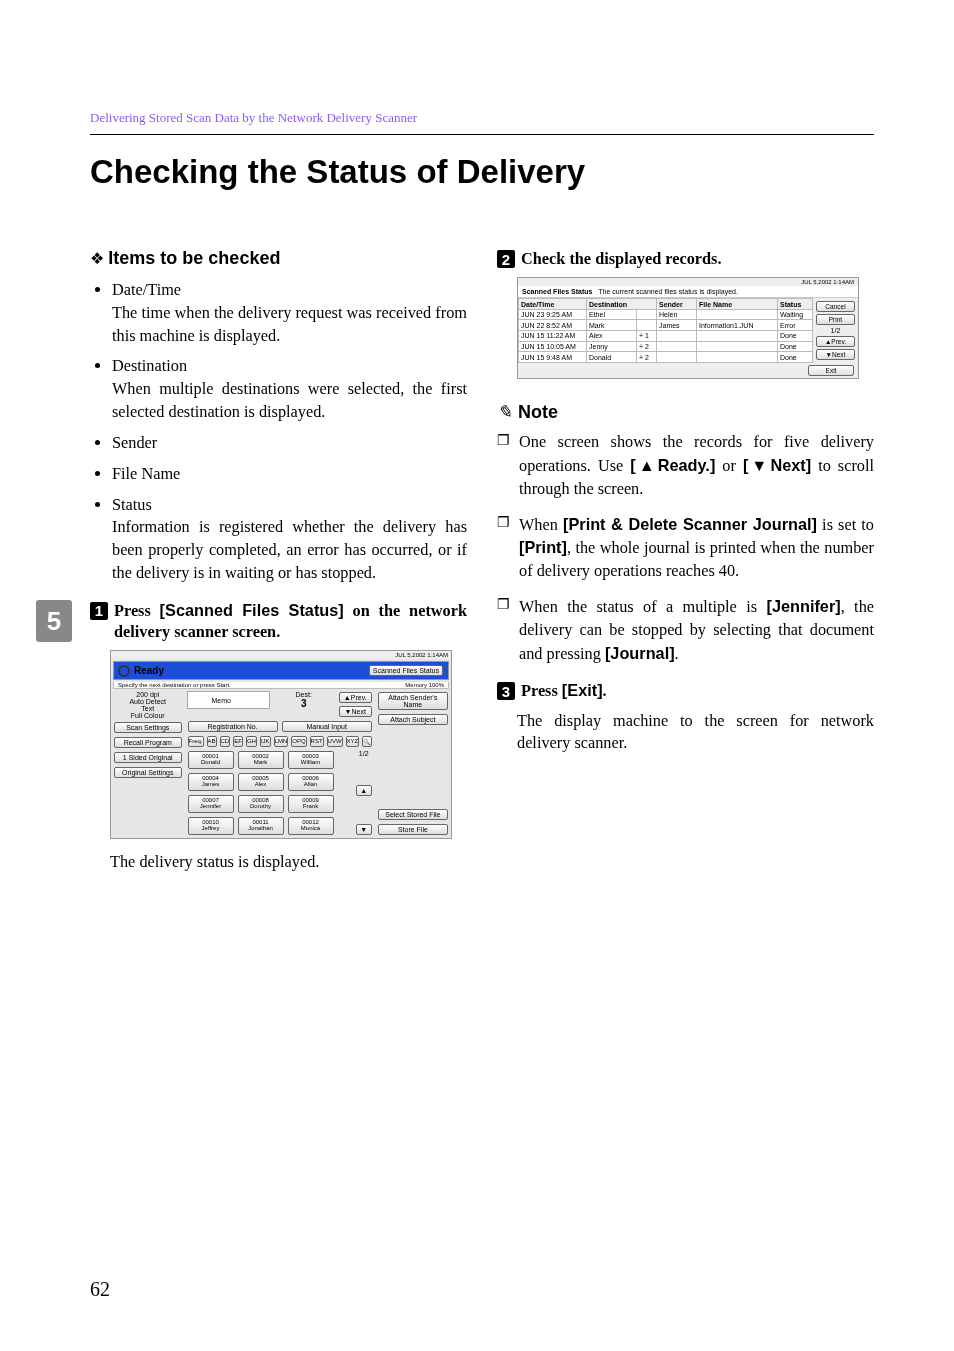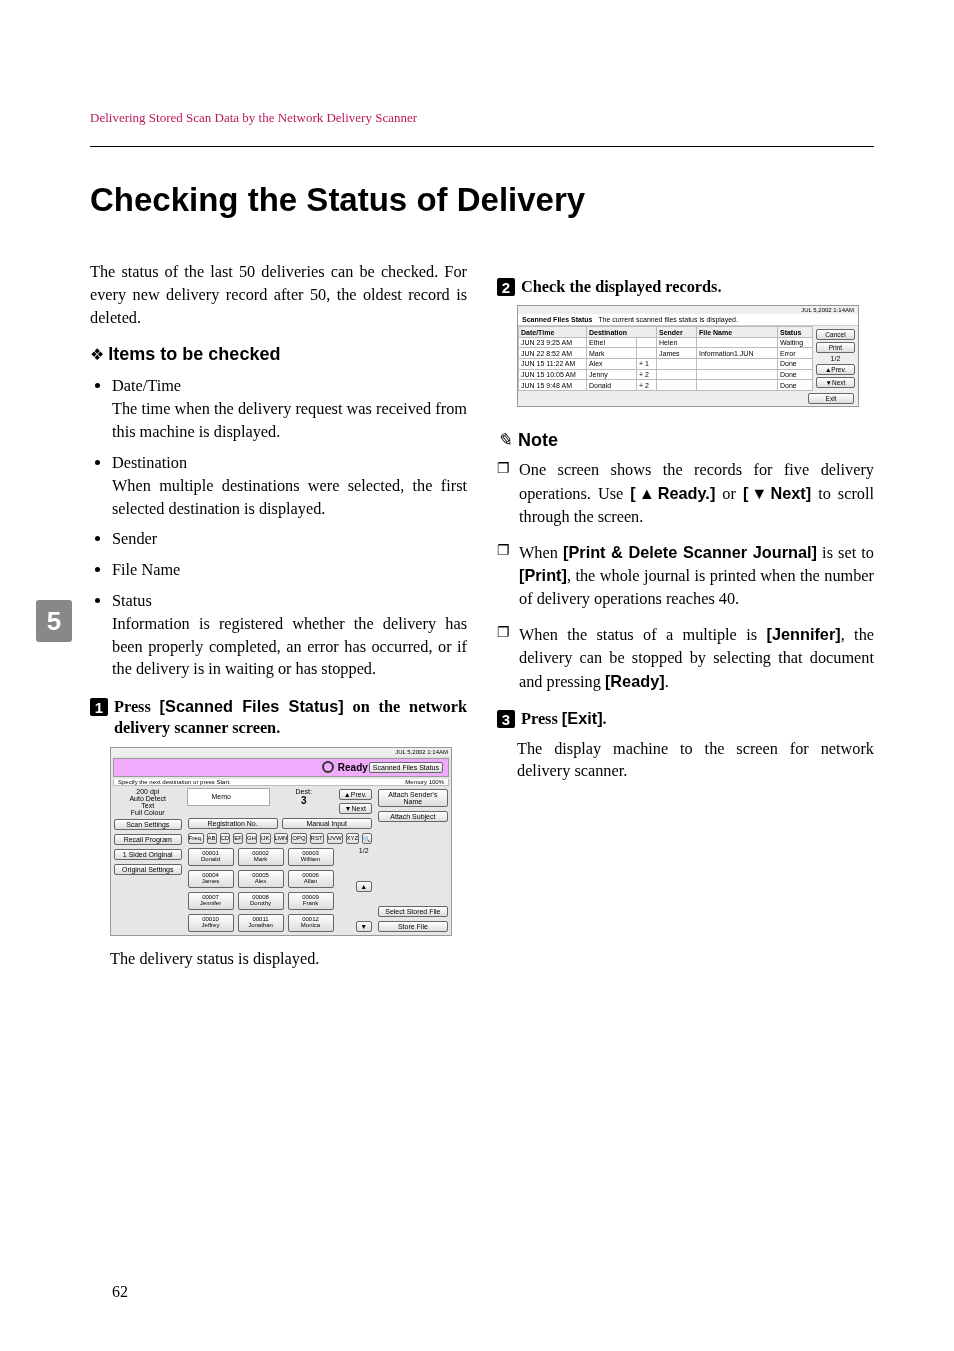--- a/index.html
+++ b/index.html
@@ -12,24 +12,24 @@
     height: 1351px;
     position: relative;
     box-sizing: border-box;
   }
   .page {
     padding: 110px 80px 50px 90px;
     box-sizing: border-box;
   }
   .header-line {
     border-bottom: 1px solid #000;
-    margin-bottom: 34px;
-    padding-bottom: 20px;
+    margin-bottom: 18px;
+    padding-bottom: 8px;
     font-size: 13px;
-    color: #be185d;
+    color: #8b5cf6;
   }
   .title {
     font-family: Arial, Helvetica, sans-serif;
     font-weight: bold;
     font-size: 33px;
     margin-bottom: 42px;
   }
   .columns {
     display: flex;
     gap: 30px;
@@ -115,26 +115,26 @@
     margin-bottom: 12px;
   }
   .screenshot-header {
     display: flex;
     justify-content: space-between;
     background: #eee;
     padding: 1px 3px;
     font-size: 6px;
   }
   .screenshot .ready {
-    background: #f0abfc;
+    background: #1d4ed8;
     margin: 2px;
     padding: 2px 4px;
     border: 1px solid #999;
     display: flex;
-    justify-content: flex-end;
+    justify-content: space-between;
   }
   .screenshot .ready-left {
     display: flex;
     gap: 4px;
     align-items: center;
   }
   .screenshot .circ {
     width: 8px;
     height: 8px;
     border: 2px solid #333;
@@ -263,37 +263,35 @@
     font-size: 26px;
     display: flex;
     align-items: center;
     justify-content: center;
     border-radius: 3px;
   }
   .pagenum {
     position: absolute;
     left: 90px;
     bottom: 50px;
-    font-size: 16px;
-    margin-left: 22px;
+    font-size: 20px;
   }
   .indent { padding-left: 20px; }
 </style>
 </head>
 <body>
 
 <div class="sidenum">5</div>
 
 <div class="page">
   <div class="header-line">Delivering Stored Scan Data by the Network Delivery Scanner</div>
   <div class="title">Checking the Status of Delivery</div>
 
   <div class="columns">
     <div class="col">
-      <div class="para">The status of the last 50 deliveries can be checked. For every new delivery record after 50, the oldest record is deleted.</div>
 
       <div class="subhead-row">
         <span class="diamond-icon">❖</span>
         <span class="subhead">Items to be checked</span>
       </div>
 
       <ul class="bullet-list">
         <li><span class="bullet-label">Date/Time</span><span>The time when the delivery request was received from this machine is displayed.</span></li>
         <li><span class="bullet-label">Destination</span><span>When multiple destinations were selected, the first selected destination is displayed.</span></li>
         <li>
@@ -494,21 +492,21 @@
       </div>
 
       <div class="note-row">
         <span class="pencil-icon">✎</span>
         <span class="note-label">Note</span>
       </div>
 
       <ul class="checklist">
         <li><span>One screen shows the records for five delivery operations. Use </span><span class="inline-sans">[▲Ready.]</span><span> or </span><span class="inline-sans">[▼Next]</span><span> to scroll through the screen.</span></li>
         <li><span>When </span><span class="inline-sans">[Print &amp; Delete Scanner Journal]</span><span> is set to </span><span class="inline-sans">[Print]</span><span>, the whole journal is printed when the number of delivery operations reaches 40.</span></li>
-        <li><span>When the status of a multiple is </span><span class="inline-sans">[Jennifer]</span><span>, the delivery can be stopped by selecting that document and pressing </span><span class="inline-sans">[Ready]</span><span>.</span></li>
+        <li><span>When the status of a multiple is </span><span class="inline-sans">[Jennifer]</span><span>, the delivery can be stopped by selecting that document and pressing </span><span class="inline-sans">[Journal]</span><span>.</span></li>
       </ul>
 
       <div class="step-line">
         <span class="step-num">3</span>
         <span class="step-text">
           <span>Press </span><span class="inline-sans">[Exit]</span><span>.</span>
         </span>
       </div>
       <div class="para indent">The display machine to the screen for network delivery scanner.</div>
     </div>

